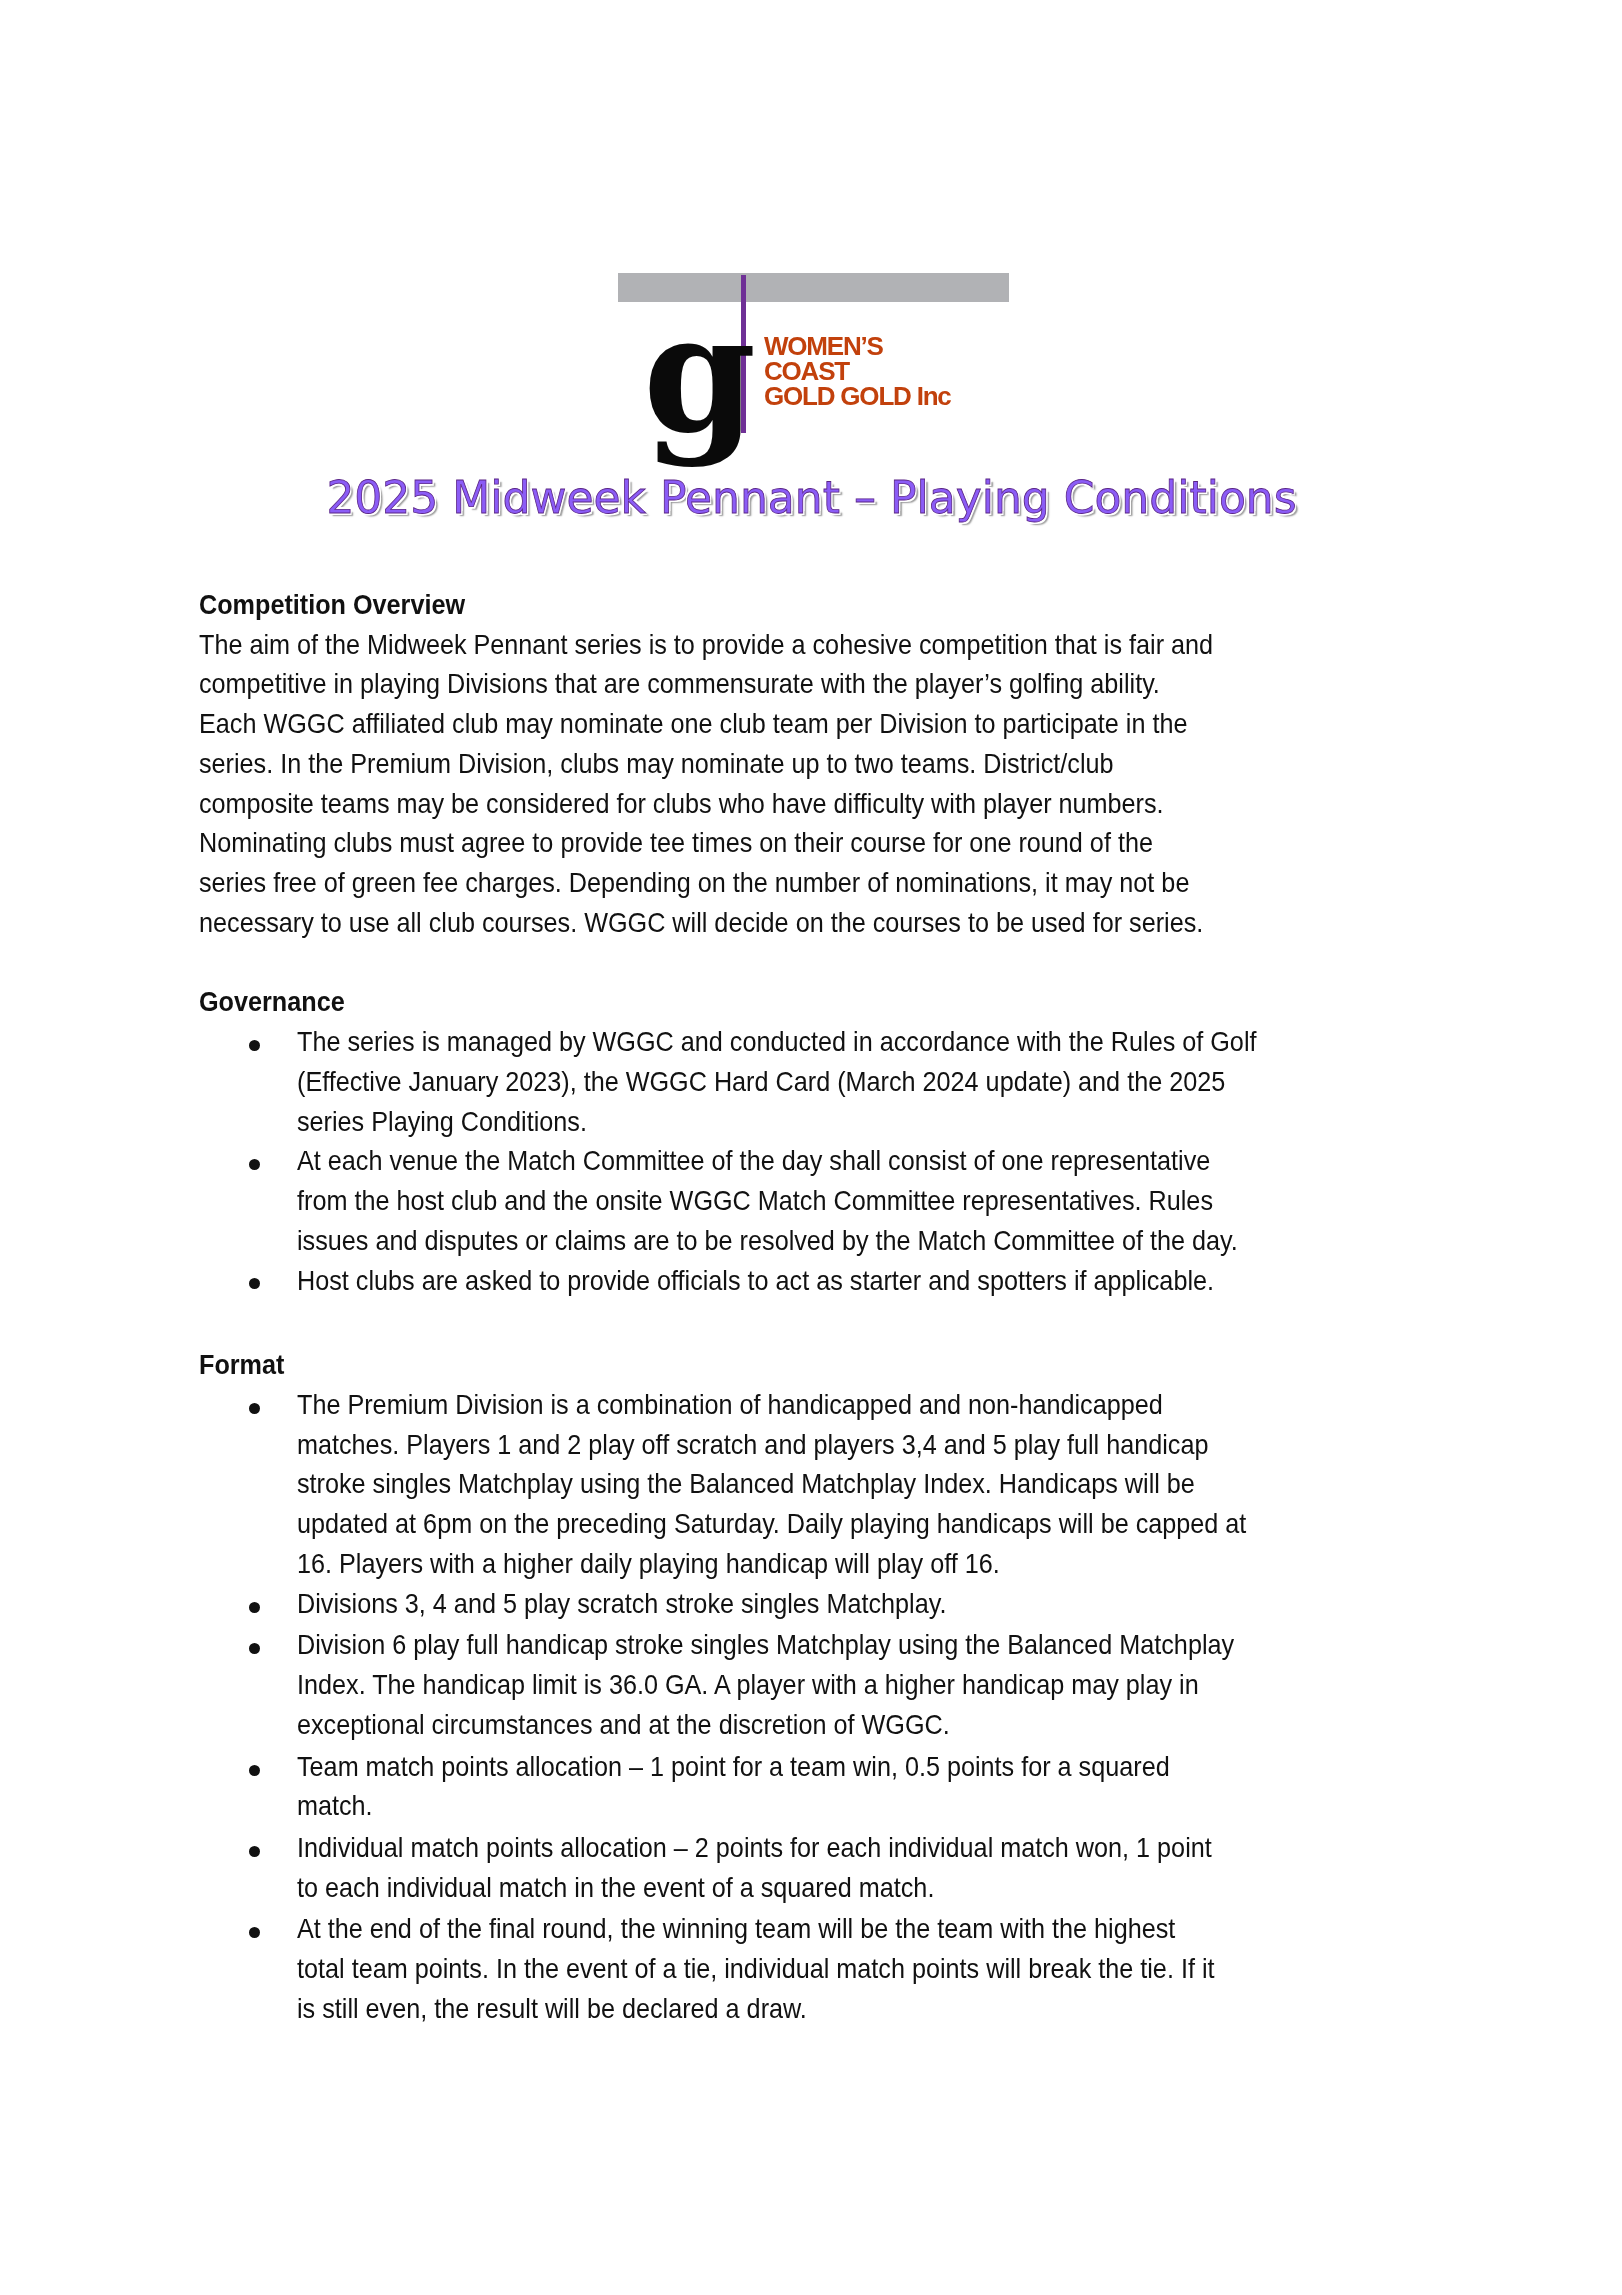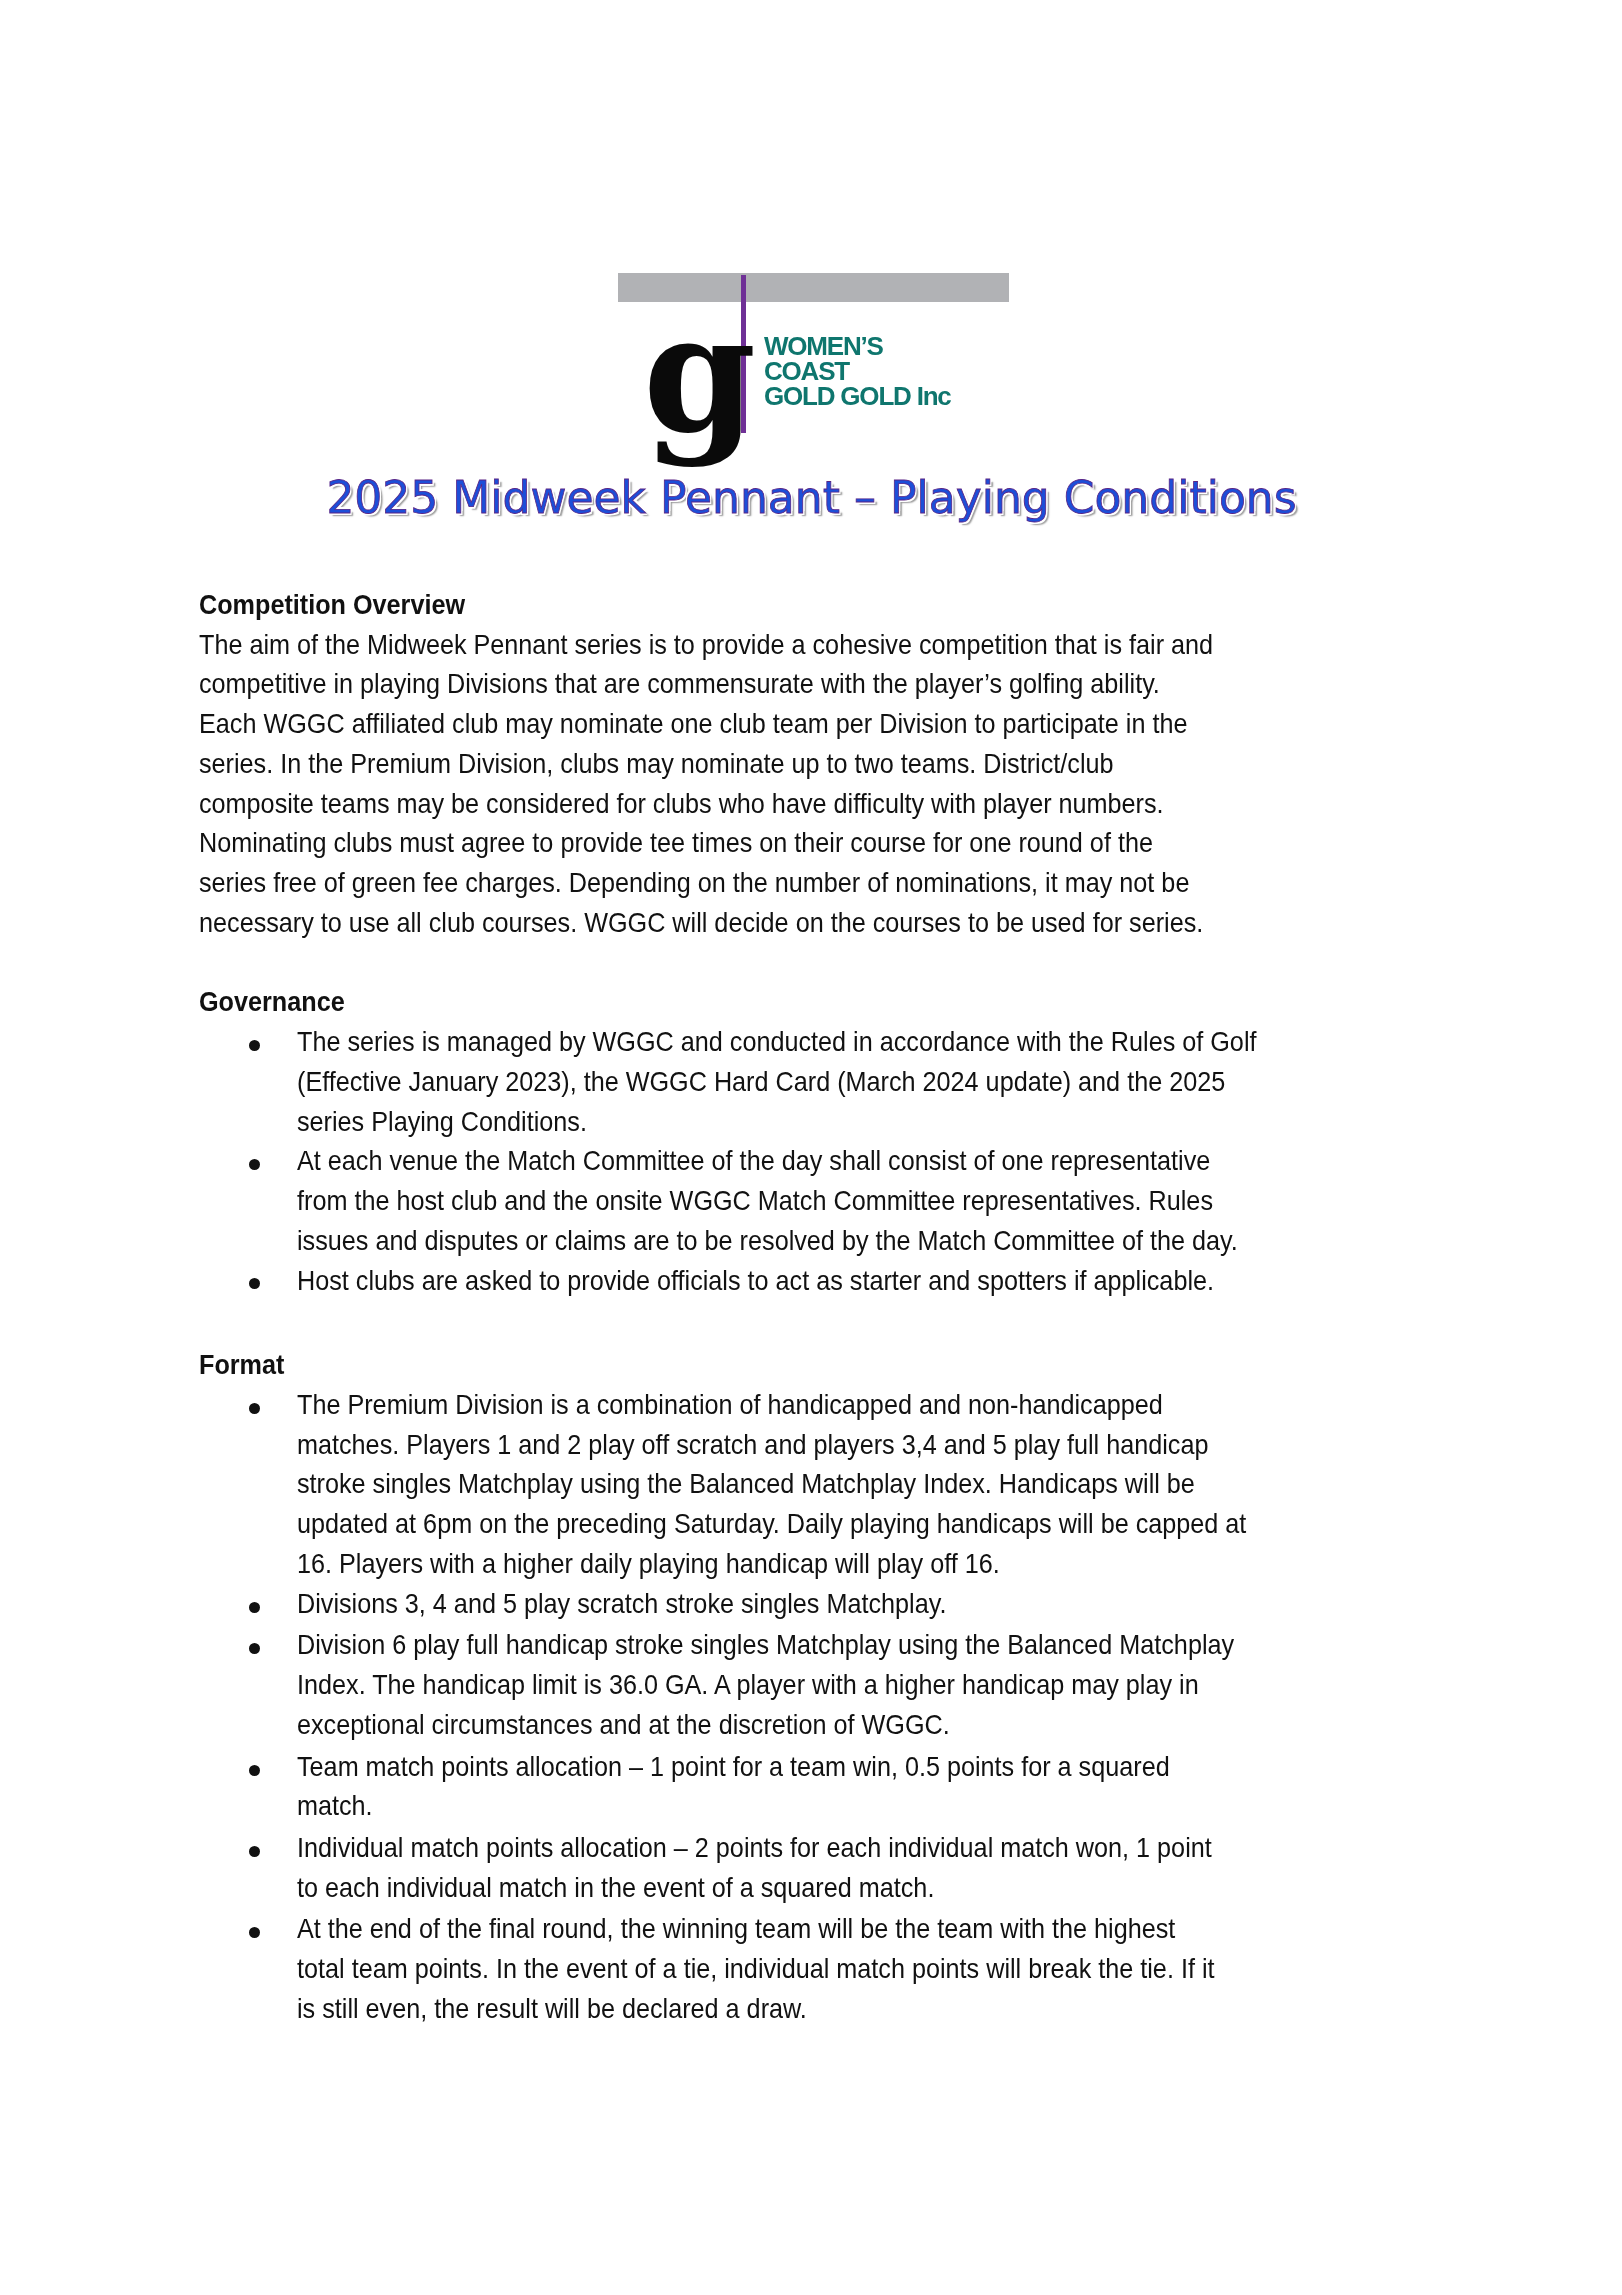--- a/index.html
+++ b/index.html
@@ -7,27 +7,27 @@
   .page { position: absolute; left: 0; top: 0; width: 1623px; height: 2295px; background: #fff; }
 
   
   .logo { position: absolute; left: 0; top: 0; width: 1623px; height: 454px; }
   .logo-bar { position: absolute; left: 618px; top: 273px; width: 391px; height: 29px; background: #b1b2b5; }
   .logo-divider { position: absolute; left: 741px; top: 275px; width: 4.9px; height: 158px; background: #6f3096; }
   .logo-g { position: absolute; left: 643px; top: 302px; width: 93px; height: 144px;
             font-family: "DejaVu Serif", serif; font-weight: bold; font-size: 162px; line-height: 144px;
             color: #0a0a0a; transform: scaleX(1.0); }
   .logo-text { position: absolute; left: 764px; top: 334px; font-family: "Liberation Sans", sans-serif;
-               font-weight: bold; font-size: 26px; line-height: 25px; color: #0f766e; letter-spacing: -1.2px; }
+               font-weight: bold; font-size: 26px; line-height: 25px; color: #c2410c; letter-spacing: -1.2px; }
   .logo-text div { white-space: nowrap; }
 
   
   .title { position: absolute; left: 0; top: 469px; width: 1623px; text-align: center;
            font-family: "DejaVu Sans", sans-serif; font-size: 44px; line-height: 57px;
-           color: #1d4ed8; letter-spacing: 0px; white-space: nowrap;
+           color: #8b5cf6; letter-spacing: 0px; white-space: nowrap;
            -webkit-text-stroke: 0.8px #5a2585;
            text-shadow: -1.6px -1.6px 0 #fff, 1.6px -1.6px 0 #fff, -1.6px 1.6px 0 #fff, 1.6px 1.6px 0 #fff, 3.2px 3.2px 1.6px #9a9a9a; }
 
   
   .doc { position: absolute; left: 0; top: 7px; width: 1623px; height: 1820px; }
   .line { position: absolute; white-space: nowrap; font-family: "Liberation Sans", sans-serif;
           font-size: 28px; color: #111; line-height: 32px; }
   .heading { font-weight: bold; }
   .bullet-dot { position: absolute; width: 11.4px; height: 11.4px; border-radius: 50%; background: #111; }
 </style>

